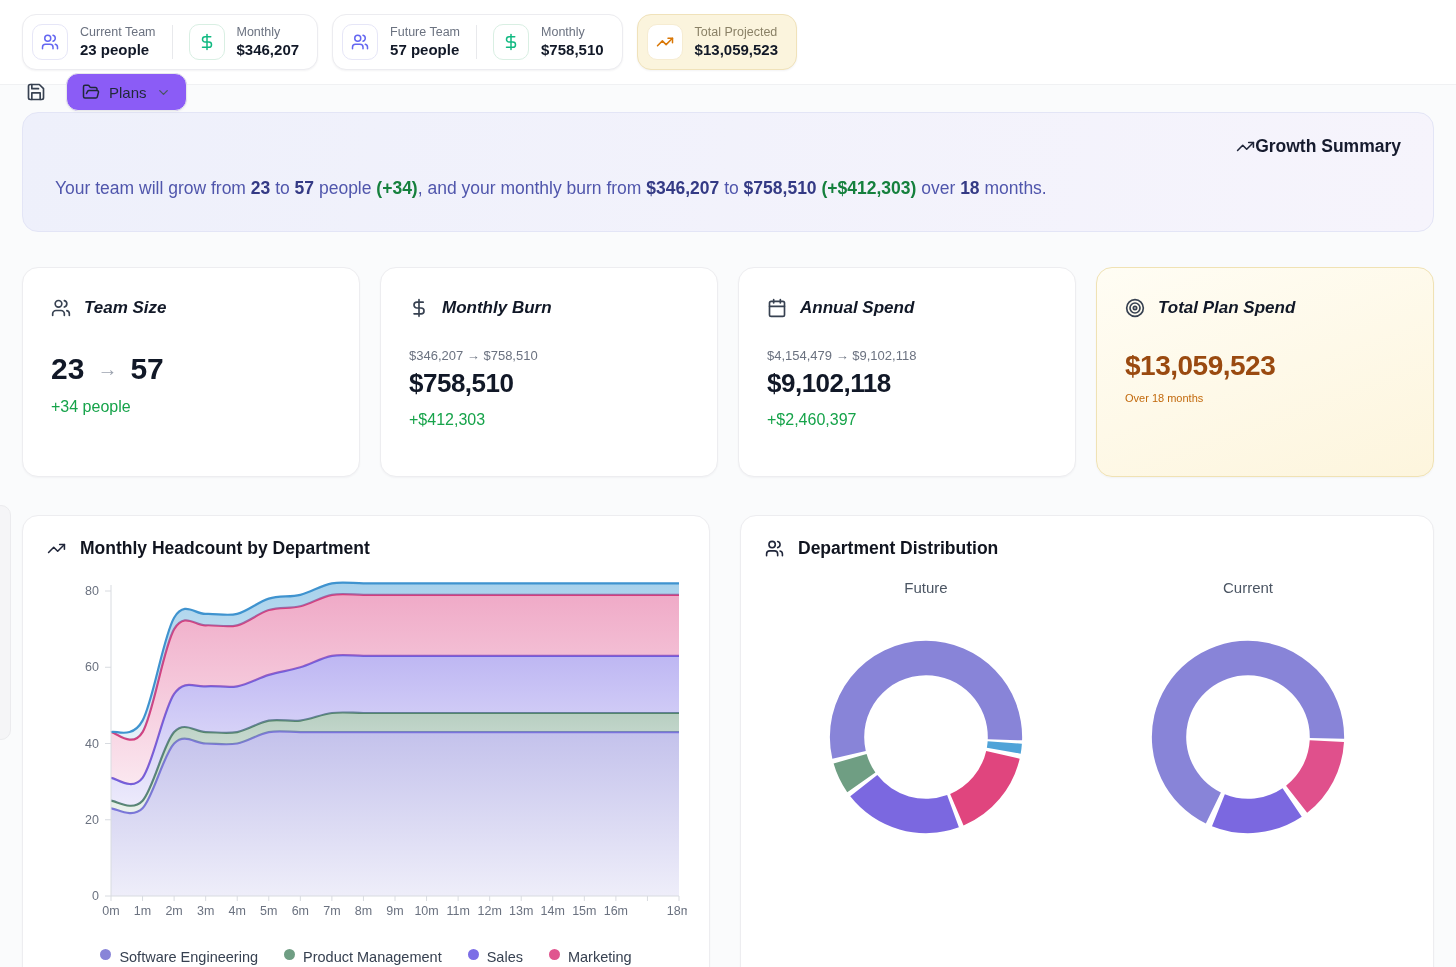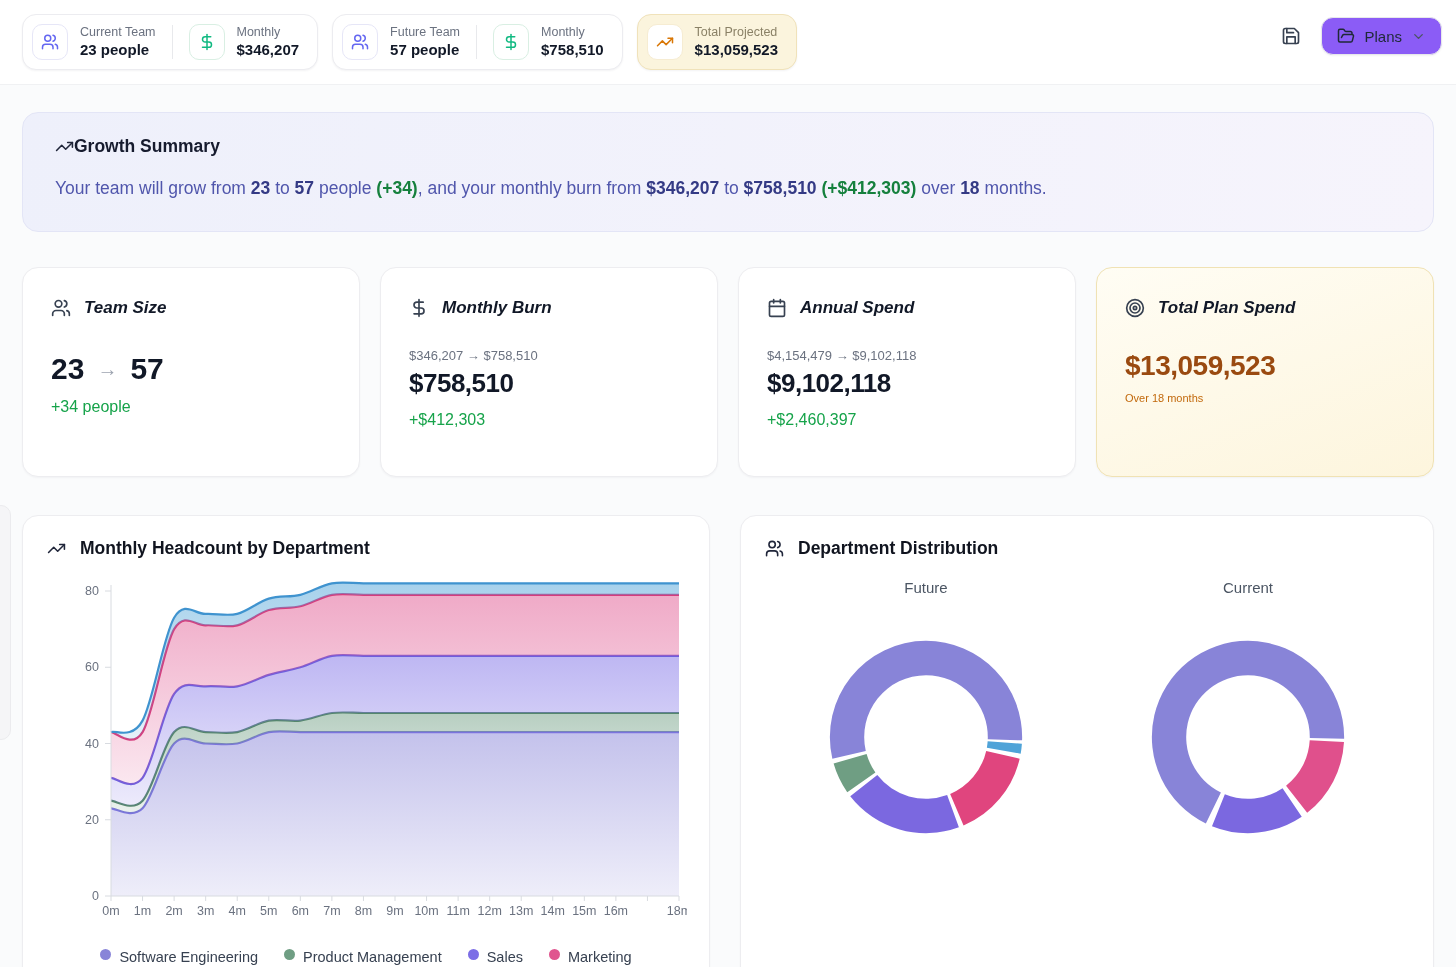--- a/index.html
+++ b/index.html
@@ -2,21 +2,21 @@
 <html><head>
 <meta charset="utf-8">
 <style>
   *{box-sizing:border-box;}
   html,body{margin:0;padding:0;}
   body{width:1456px;height:967px;overflow:hidden;background:#fafbfc;
        font-family:"Liberation Sans",sans-serif;color:#111827;position:relative;}
 
   
   header{display:flex;justify-content:space-between;align-items:flex-start;
-         background:#fff;height:85px;padding:14px 14px 0 22px;border-bottom:1px solid #f0f1f3;}
+         background:#fff;height:85px;padding:14px 14px 0 22px;border-bottom:1px solid #f0f1f3;flex-direction:column;}
   .chips{display:flex;gap:14px;}
   .chip{display:flex;align-items:center;background:#fff;border:1px solid #ececf0;
         border-radius:14px;padding:9px 18px 9px 9px;box-shadow:0 1px 2px rgba(16,24,40,.05);}
   .chip.highlight{background:#fbf4dd;border-color:#f0e2ba;}
   .chip-group{display:flex;align-items:center;gap:12px;}
   .icon-sq{width:36px;height:36px;border-radius:10px;display:flex;align-items:center;
            justify-content:center;background:#fff;border:1px solid #ececf0;flex:none;}
   .sq-users{border-color:#e6e6f7;color:#6366f1;}
   .sq-dollar{border-color:#d9efe3;color:#10b981;}
   .sq-trend{border-color:#f6ecd2;color:#d97706;}
@@ -28,21 +28,21 @@
   .topbar-right{display:flex;align-items:center;gap:16px;padding-top:3px;}
   .icon-btn{background:none;border:none;padding:4px;cursor:pointer;color:#374151;display:flex;}
   .plans-btn{display:flex;align-items:center;gap:9px;background:#8b5cf6;border:1px solid #e7e8eb;
              border-radius:12px;height:38px;padding:0 15px;font-size:15px;font-weight:500;
              color:#1f2937;box-shadow:0 1px 2px rgba(16,24,40,.05);font-family:inherit;cursor:pointer;}
   .plans-btn .chev{color:#4b5563;}
 
   
   .summary{margin:27px 22px 0;background:linear-gradient(100deg,#eef0fb,#f6f4fc);
            border:1px solid #e3e5f6;border-radius:16px;padding:23px 32px;height:120px;}
-  .summary-title-row{display:flex;align-items:center;gap:0;color:#20263a;}
+  .summary-title-row{display:flex;align-items:center;gap:0;color:#20263a;justify-content:flex-end;}
   .summary-title-row h2{margin:0;font-size:17.5px;font-weight:bold;color:#161b2e;}
   .summary-text{margin:20px 0 0;font-size:17.5px;color:#5056ac;line-height:1.35;}
   .s-b{font-weight:bold;color:#343a85;}
   .s-g{font-weight:bold;color:#15803d;}
 
   
   .stat-cards{display:grid;grid-template-columns:repeat(4,1fr);gap:20px;margin:35px 22px 0;}
   .card{background:#fff;border:1px solid #ededf0;border-radius:16px;height:210px;
         padding:30px 28px;box-shadow:0 1px 2px rgba(16,24,40,.04);display:flex;flex-direction:column;}
   .card.highlight{background:linear-gradient(160deg,#fffdf4,#fdf5dd);border-color:#f0e2b4;}

